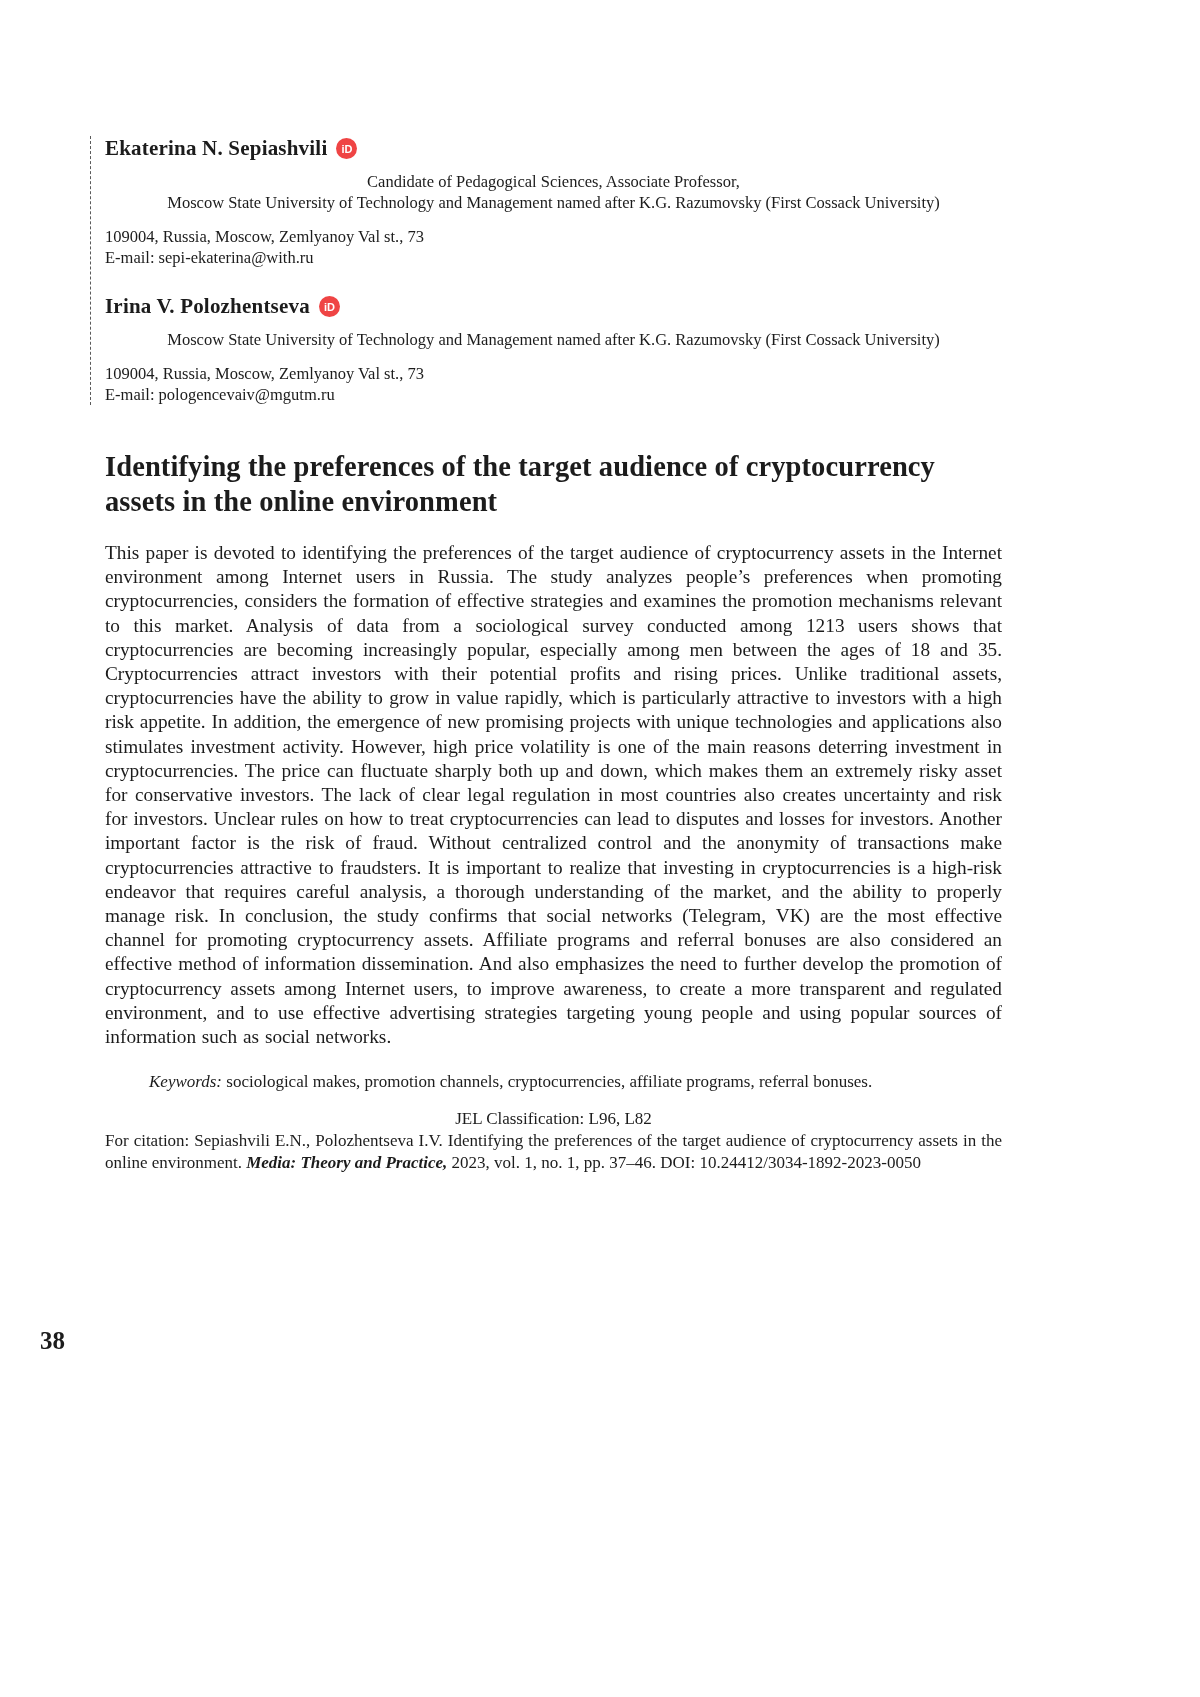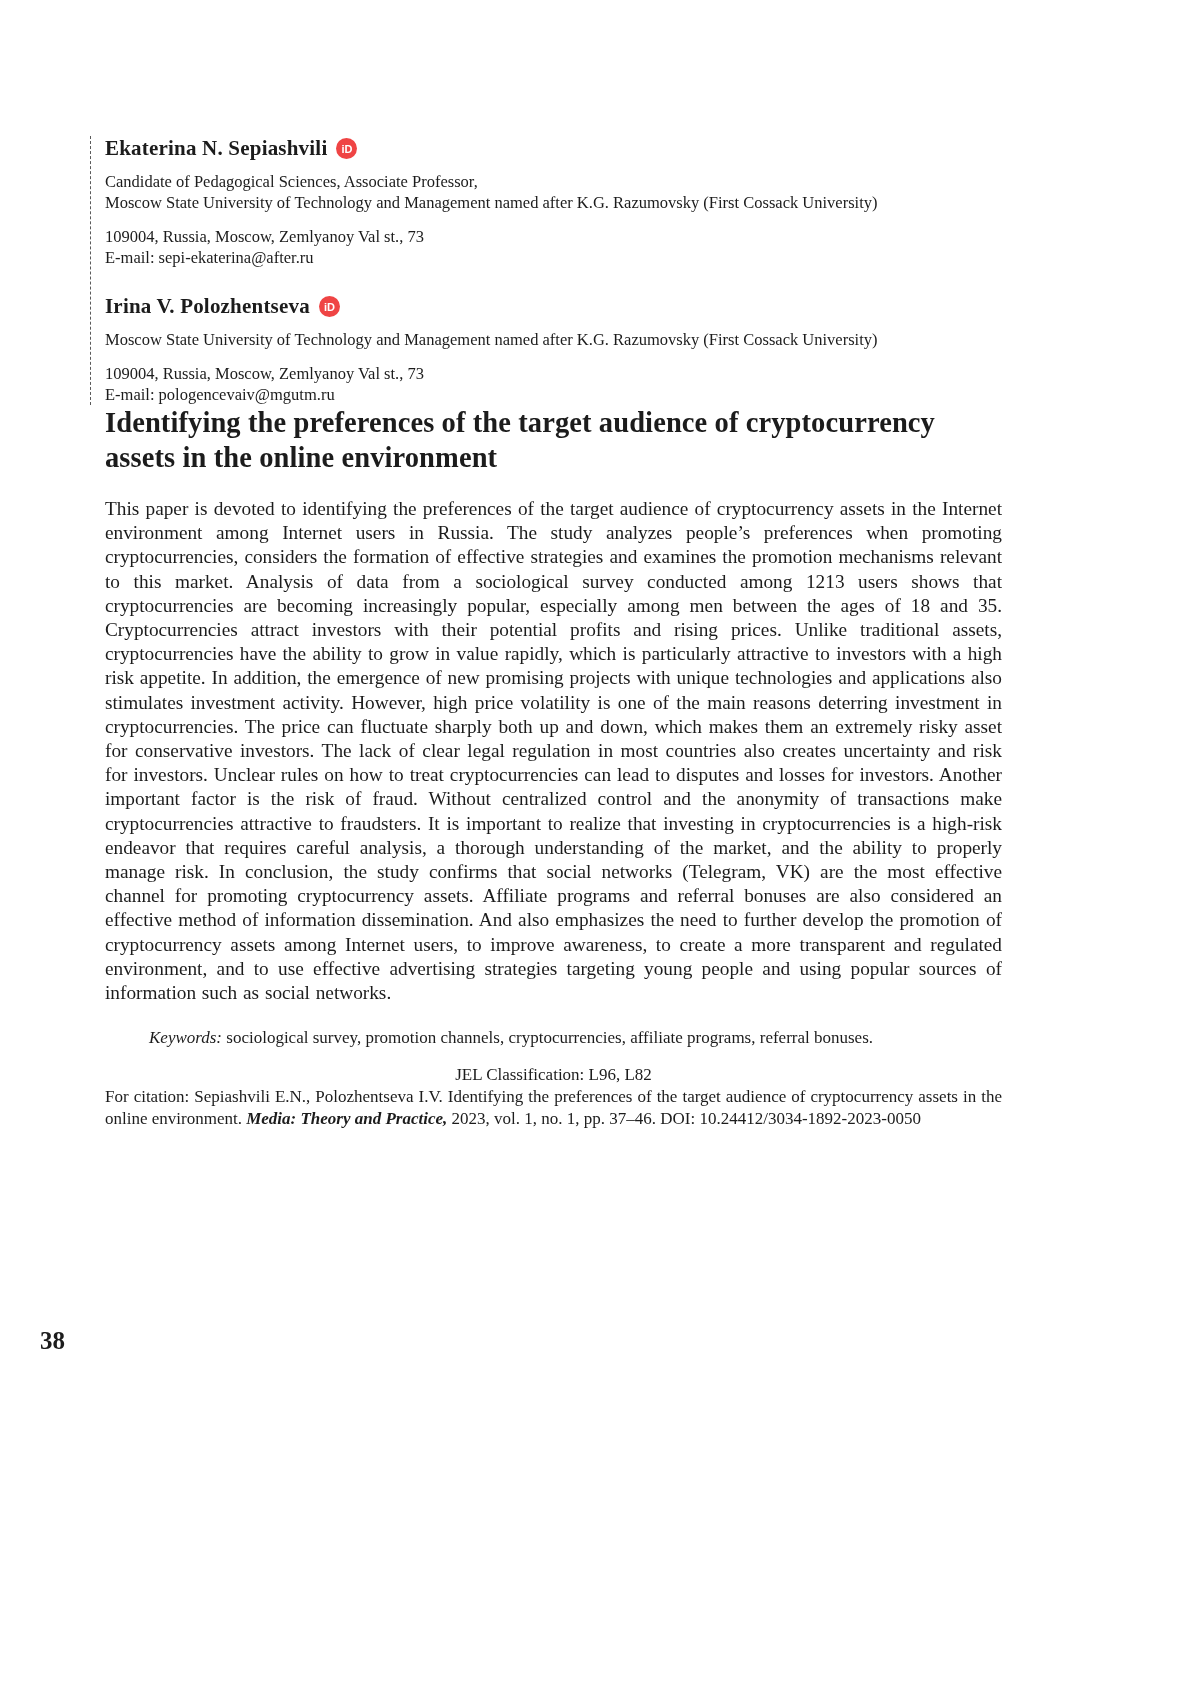--- a/index.html
+++ b/index.html
@@ -48,29 +48,30 @@
     color: #ffffff;
     font-family: "Liberation Sans", sans-serif;
     font-size: 11px;
     font-weight: bold;
     display: inline-flex;
     align-items: center;
     justify-content: center;
     cursor: pointer;
     flex: 0 0 auto;
   }
-  .author-bio { margin-top: 10px; }
+  .author-bio { margin-top: 10px; text-align: center; }
   .author-bio div, .author-contact div {
     font-size: 16.5px;
     line-height: 21px;
   }
   .author-contact { margin-top: 13px; }
 
   
   .article-title {
+    margin-top: 44px;
     font-size: 28.5px;
     font-weight: bold;
     line-height: 35px;
     letter-spacing: 0.1px;
   }
   .abstract {
     margin-top: 22px;
     font-size: 19.3px;
     line-height: 24.2px;
     text-align: justify;
@@ -117,21 +118,21 @@
         <div class="author-name-row">
           <span class="author-name">Ekaterina N. Sepiashvili</span>
           <span class="orcid-icon">iD</span>
         </div>
         <div class="author-bio">
           <div>Candidate of Pedagogical Sciences, Associate Professor,</div>
           <div>Moscow State University of Technology and Management named after K.G. Razumovsky (First Cossack University)</div>
         </div>
         <div class="author-contact">
           <div>109004, Russia, Moscow, Zemlyanoy Val st., 73</div>
-          <div>E-mail: sepi-ekaterina@after.ru</div>
+          <div>E-mail: sepi-ekaterina@with.ru</div>
         </div>
       </div>
 
       <div class="author-block">
         <div class="author-name-row">
           <span class="author-name">Irina V. Polozhentseva</span>
           <span class="orcid-icon">iD</span>
         </div>
         <div class="author-bio">
           <div>Moscow State University of Technology and Management named after K.G. Razumovsky (First Cossack University)</div>
@@ -141,21 +142,21 @@
           <div>E-mail: pologencevaiv@mgutm.ru</div>
         </div>
       </div>
 
     </div>
 
     <h1 class="article-title">Identifying the preferences of the target audience of cryptocurrency assets in the online environment</h1>
 
     <p class="abstract">This paper is devoted to identifying the preferences of the target audience of cryptocurrency assets in the Internet environment among Internet users in Russia. The study analyzes people’s preferences when promoting cryptocurrencies, considers the formation of effective strategies and examines the promotion mechanisms relevant to this market. Analysis of data from a sociological survey conducted among 1213 users shows that cryptocurrencies are becoming increasingly popular, especially among men between the ages of 18 and 35. Cryptocurrencies attract investors with their potential profits and rising prices. Unlike traditional assets, cryptocurrencies have the ability to grow in value rapidly, which is particularly attractive to investors with a high risk appetite. In addition, the emergence of new promising projects with unique technologies and applications also stimulates investment activity. However, high price volatility is one of the main reasons deterring investment in cryptocurrencies. The price can fluctuate sharply both up and down, which makes them an extremely risky asset for conservative investors. The lack of clear legal regulation in most countries also creates uncertainty and risk for investors. Unclear rules on how to treat cryptocurrencies can lead to disputes and losses for investors. Another important factor is the risk of fraud. Without centralized control and the anonymity of transactions make cryptocurrencies attractive to fraudsters. It is important to realize that investing in cryptocurrencies is a high-risk endeavor that requires careful analysis, a thorough understanding of the market, and the ability to properly manage risk. In conclusion, the study confirms that social networks (Telegram, VK) are the most effective channel for promoting cryptocurrency assets. Affiliate programs and referral bonuses are also considered an effective method of information dissemination. And also emphasizes the need to further develop the promotion of cryptocurrency assets among Internet users, to improve awareness, to create a more transparent and regulated environment, and to use effective advertising strategies targeting young people and using popular sources of information such as social networks.</p>
 
-    <p class="keywords-line"><span class="keywords-label">Keywords:</span><span> sociological survey, promotion channels, cryptocurrencies, affiliate programs, referral bonuses.</span></p>
+    <p class="keywords-line"><span class="keywords-label">Keywords:</span><span> sociological makes, promotion channels, cryptocurrencies, affiliate programs, referral bonuses.</span></p>
 
     <p class="jel-line">JEL Classification: L96, L82</p>
 
     <p class="citation-line"><span>For citation: Sepiashvili E.N., Polozhentseva I.V. Identifying the preferences of the target audience of cryptocurrency assets in the online environment. </span><span class="citation-journal">Media: Theory and Practice,</span><span> 2023, vol. 1, no. 1, pp. 37–46. DOI: 10.24412/3034-1892-2023-0050</span></p>
 
   </div>
 
   <div class="page-number">38</div>
 </div>
 

